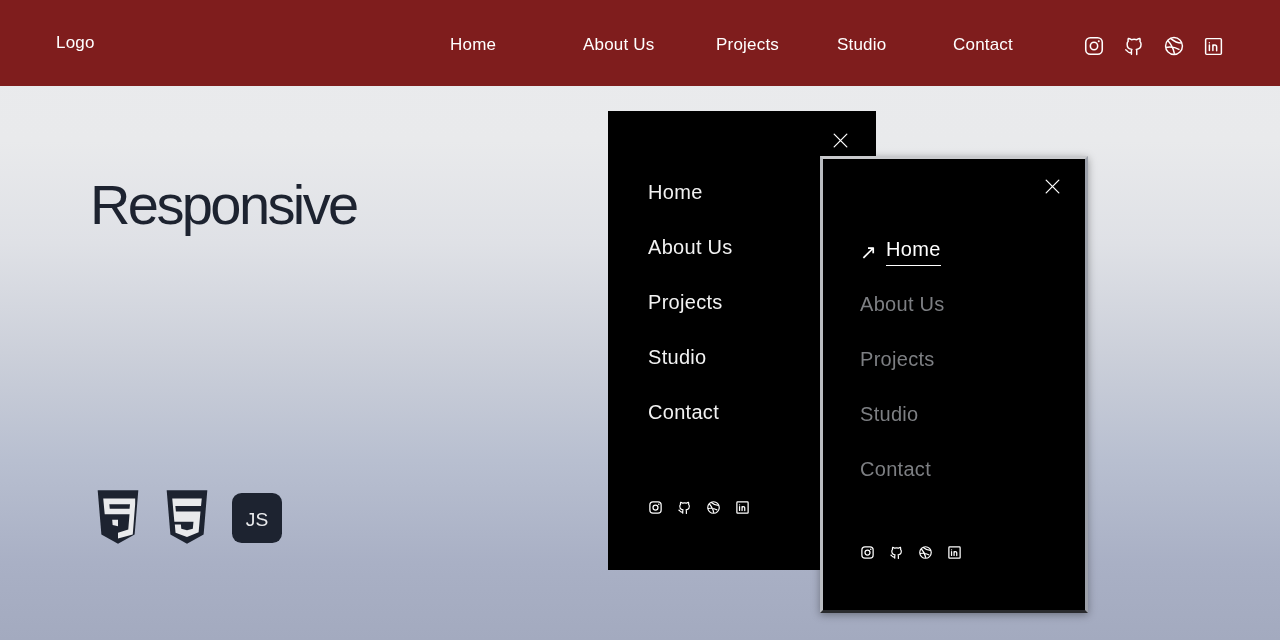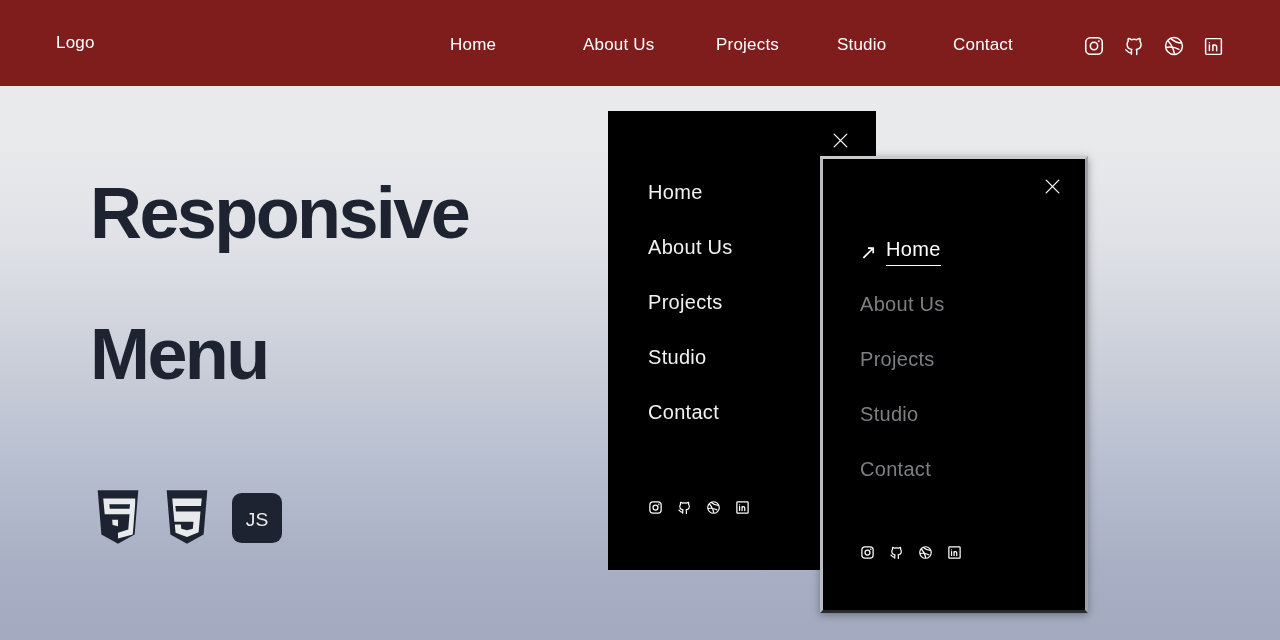--- a/index.html
+++ b/index.html
@@ -37,21 +37,21 @@
     position:absolute; right:56px; top:35px;
     display:flex; align-items:center; gap:18px;
   }
   .nav-socials svg { display:block; }
 
   
   .hero {
     position:absolute; left:90px; top:178px; width:520px;
   }
   .hero h1 {
-    font-size:72px; line-height:.98; font-weight:bold;
+    font-size:56px; line-height:.98; font-weight:normal;
     letter-spacing:-2.6px; color:#1d2330;
   }
   .hero .l2 { color:#5a5f6b; }
   .tech-logos {
     position:absolute; left:94px; top:490px;
     display:flex; align-items:center; gap:21px;
   }
   .tech-logos svg { display:block; }
 
   
@@ -156,21 +156,20 @@
         <path d="M11.3 16.7v-6.3m0 2.1c0-1.2.9-2.1 2.1-2.1s2.2.9 2.2 2.1v4.3" stroke-linecap="round"></path>
       </svg>
     </a>
   </div>
 </nav>
 
 <div class="hero">
   <h1>
     <span class="l1">Responsive</span><br>
     <br>
-    <span class="l3">Menu</span>
   </h1>
 </div>
 
 <div class="tech-logos">
   <span>
     <svg width="48" height="56" viewBox="0 0 52 60">
       <path fill="#1d2330" d="M4 0h44l-4 48-18 10L8 48z"></path>
       <path fill="#e9eaec" d="M26 9v6h13l-.5 5H26v6h12.5l-1.4 16.5L26 46v6.3l16-4.5L44.6 15V9z"></path>
       <path fill="#e9eaec" d="M26 9H10l1.6 17H26v-6H17.1l-.5-5H26z"></path>
       <path fill="#e9eaec" d="M26 32h-6.3l.5 5.5L26 39v-7z"></path>

